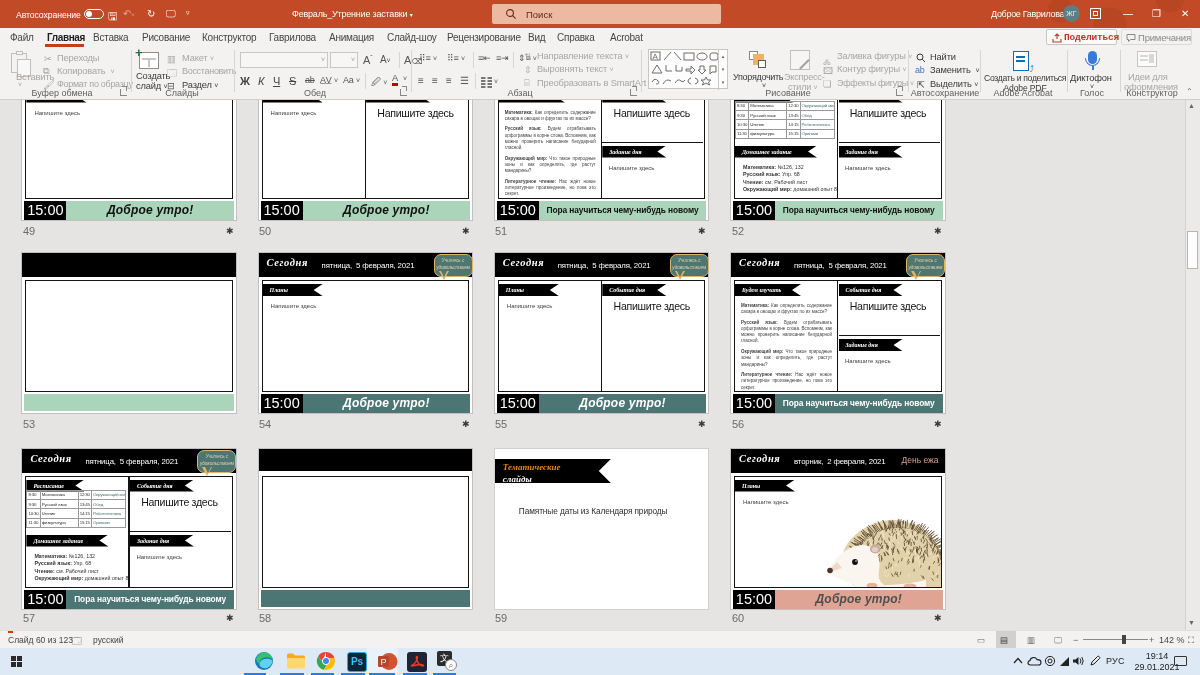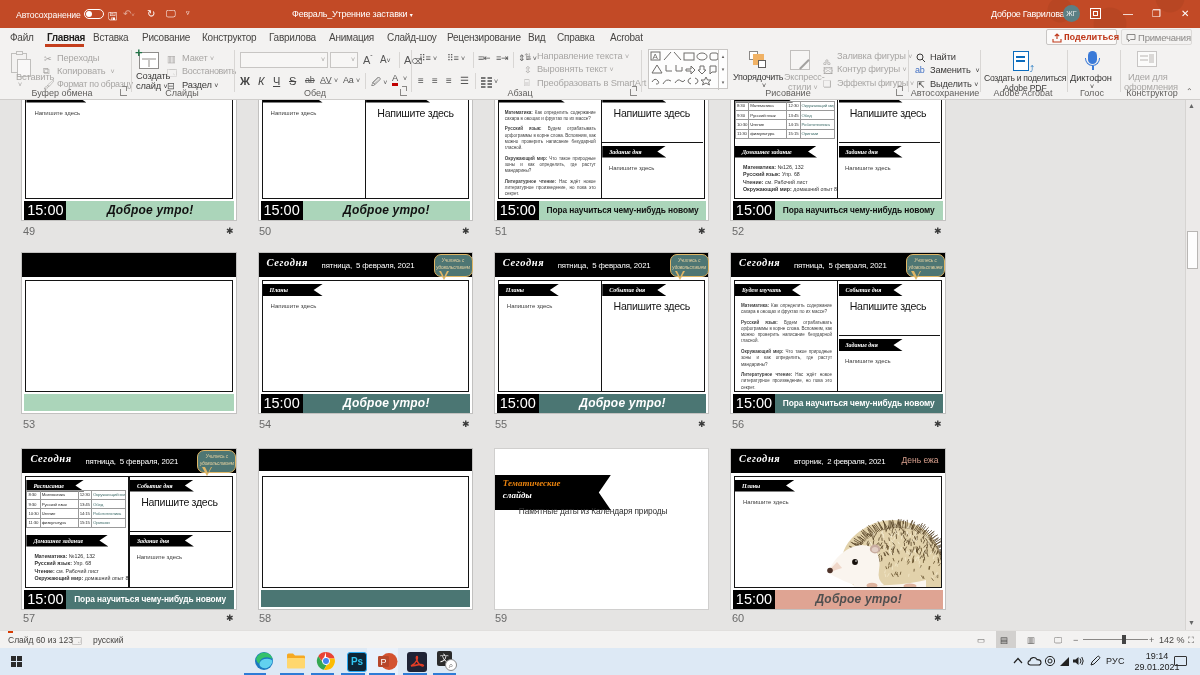--- a/index.html
+++ b/index.html
@@ -77,20 +77,27 @@
   <div class="t" style="left:16px;top:9.5px;font-size:8.7px;">Автосохранение</div>
   <div style="position:absolute;left:84px;top:9px;width:20px;height:10px;border:1px solid #fff;border-radius:6px;">
     <div style="position:absolute;left:1px;top:1px;width:6px;height:6px;border-radius:50%;background:#fff;"></div>
   </div>
   <div class="t" style="left:108px;top:8px;font-size:11px;">🖫</div>
   <div class="t" style="left:123px;top:8px;opacity:.5;font-size:10px;">↶<span style="font-size:6px;">˅</span></div>
   <div class="t" style="left:147px;top:8px;font-size:10px;">↻</div>
   <div class="t" style="left:166px;top:8px;font-size:10px;">🖵</div>
   <div class="t" style="left:186px;top:9px;font-size:7px;">▿</div>
   <div class="t" style="left:292px;top:9px;font-size:9px;letter-spacing:-.2px;">Февраль_Утренние заставки <span style="font-size:6px;">▾</span></div>
+  <div id="searchpill">
+    <svg style="position:absolute;left:13px;top:4px;" width="12" height="12" viewBox="0 0 12 12">
+        <circle cx="5" cy="5" r="3.4" fill="none" stroke="#6b2a16" stroke-width="1.1"></circle>
+        <line x1="7.6" y1="7.6" x2="10.6" y2="10.6" stroke="#6b2a16" stroke-width="1.1"></line>
+      </svg>
+    <span style="position:absolute;left:34px;top:5px;">Поиск</span>
+  </div>
   <div class="t" style="left:991px;top:9px;font-size:9px;letter-spacing:-.3px;">Доброе Гаврилова</div>
   <div style="position:absolute;left:1063px;top:5px;width:17px;height:17px;border-radius:50%;background:#5b7f84;color:#eee;font-size:7px;text-align:center;line-height:18px;">ЖГ</div>
   <div style="position:absolute;left:1090px;top:8px;width:11px;height:11px;border:1px solid #fff;">
       <div style="position:absolute;left:1.5px;top:1.5px;width:5px;height:5px;border:1px solid #fff;"></div>
     </div>
   <div class="t" style="left:1123px;top:8px;font-size:10px;">—</div>
   <div class="t" style="left:1152px;top:8px;font-size:10px;">❐</div>
   <div class="t" style="left:1181px;top:8px;font-size:10px;">✕</div>
 </div>
 
@@ -555,21 +562,21 @@
   <div class="slide" style="left:258.6px;top:349px;">
     <div class="hdr" style="height:22px;"></div>
     <div class="body"></div>
     <div class="bar">
         <div class="teal" style="position:absolute;left:0;top:0;width:100%;height:17px;"></div>
       </div>
   </div>
   <div class="num" style="left:259px;top:512px;">58</div>
 
   <div class="slide" style="left:494.8px;top:349px;box-shadow:0 0 0 1px #d0cfce;">
-    <div class="flag" style="left:0;top:26px;width:116px;height:35px;clip-path:polygon(0 0,100% 0,calc(100% - 12px) 50%,100% 100%,0 100%);">
+    <div class="flag" style="left:0;top:10px;width:116px;height:24px;clip-path:polygon(0 0,100% 0,calc(100% - 12px) 50%,100% 100%,0 100%);">
       <div style="position:absolute;left:8px;top:3px;color:#e8820e;font-size:9px;">Тематические</div>
       <div style="position:absolute;left:8px;top:15px;color:#fff;font-size:9px;">слайды</div>
     </div>
     <div style="position:absolute;left:24px;top:57px;font-size:8.3px;color:#2d2d2d;letter-spacing:-.1px;">Памятные даты из Календаря природы</div>
   </div>
   <div class="num" style="left:495px;top:512px;">59</div>
 
   <div class="slide" style="left:731px;top:349px;">
     <div class="hdr">
         <span class="seg">Сегодня</span>

